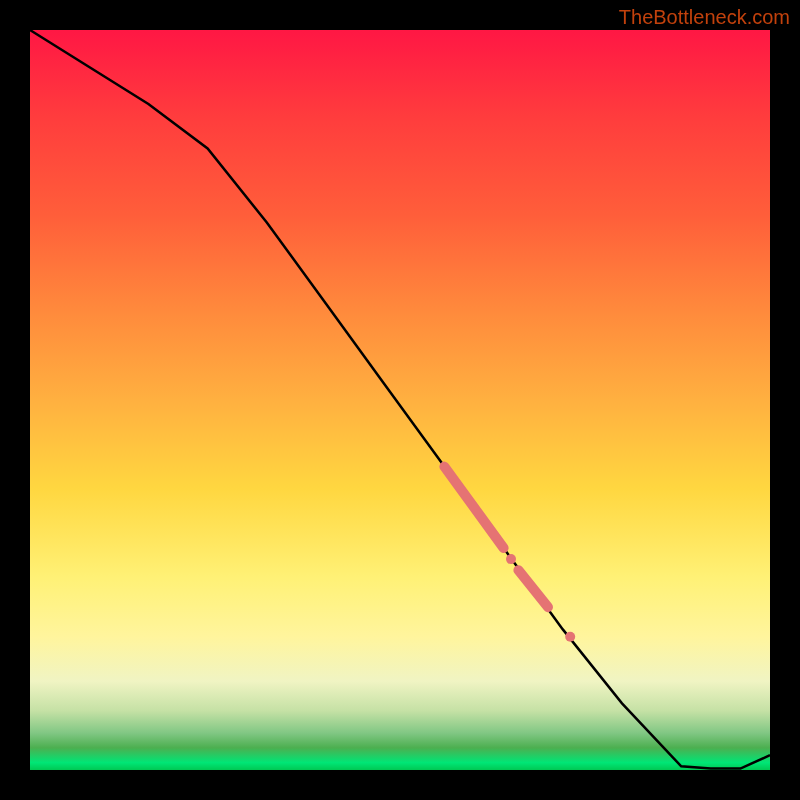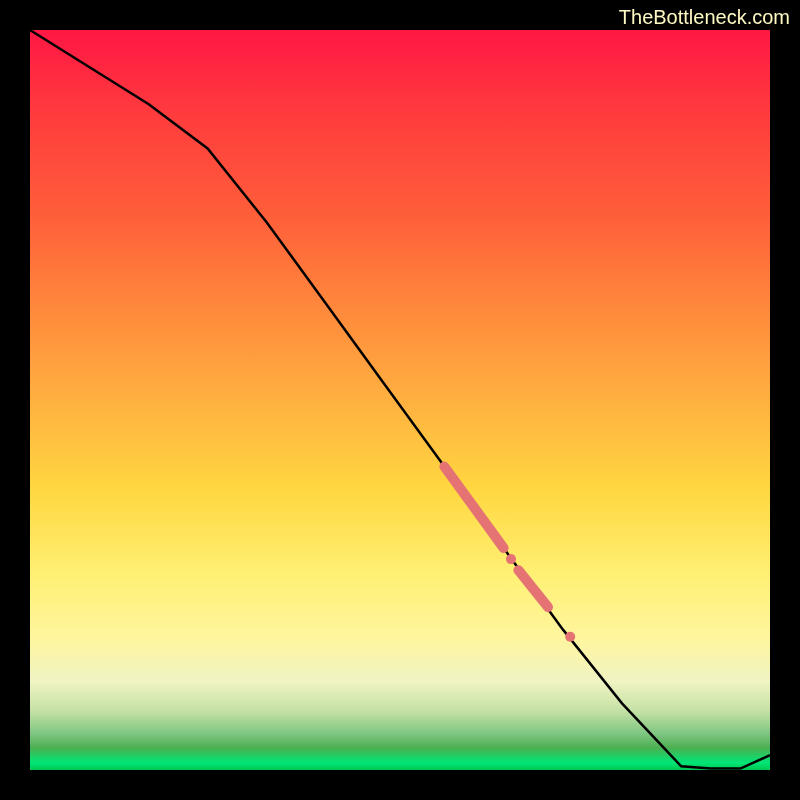--- a/index.html
+++ b/index.html
@@ -30,21 +30,21 @@
       #81c784 95%,
       #4caf50 97%,
       #00e676 99%,
       #00c853 100%
     );
   }
   .watermark {
     position: absolute;
     top: 6px;
     right: 10px;
-    color: #fef9c3;
+    color: #c2410c;
     font-size: 20px;
     font-weight: 500;
     z-index: 10;
   }
   svg.plot {
     position: absolute;
     left: 30px;
     top: 30px;
     width: 740px;
     height: 740px;

